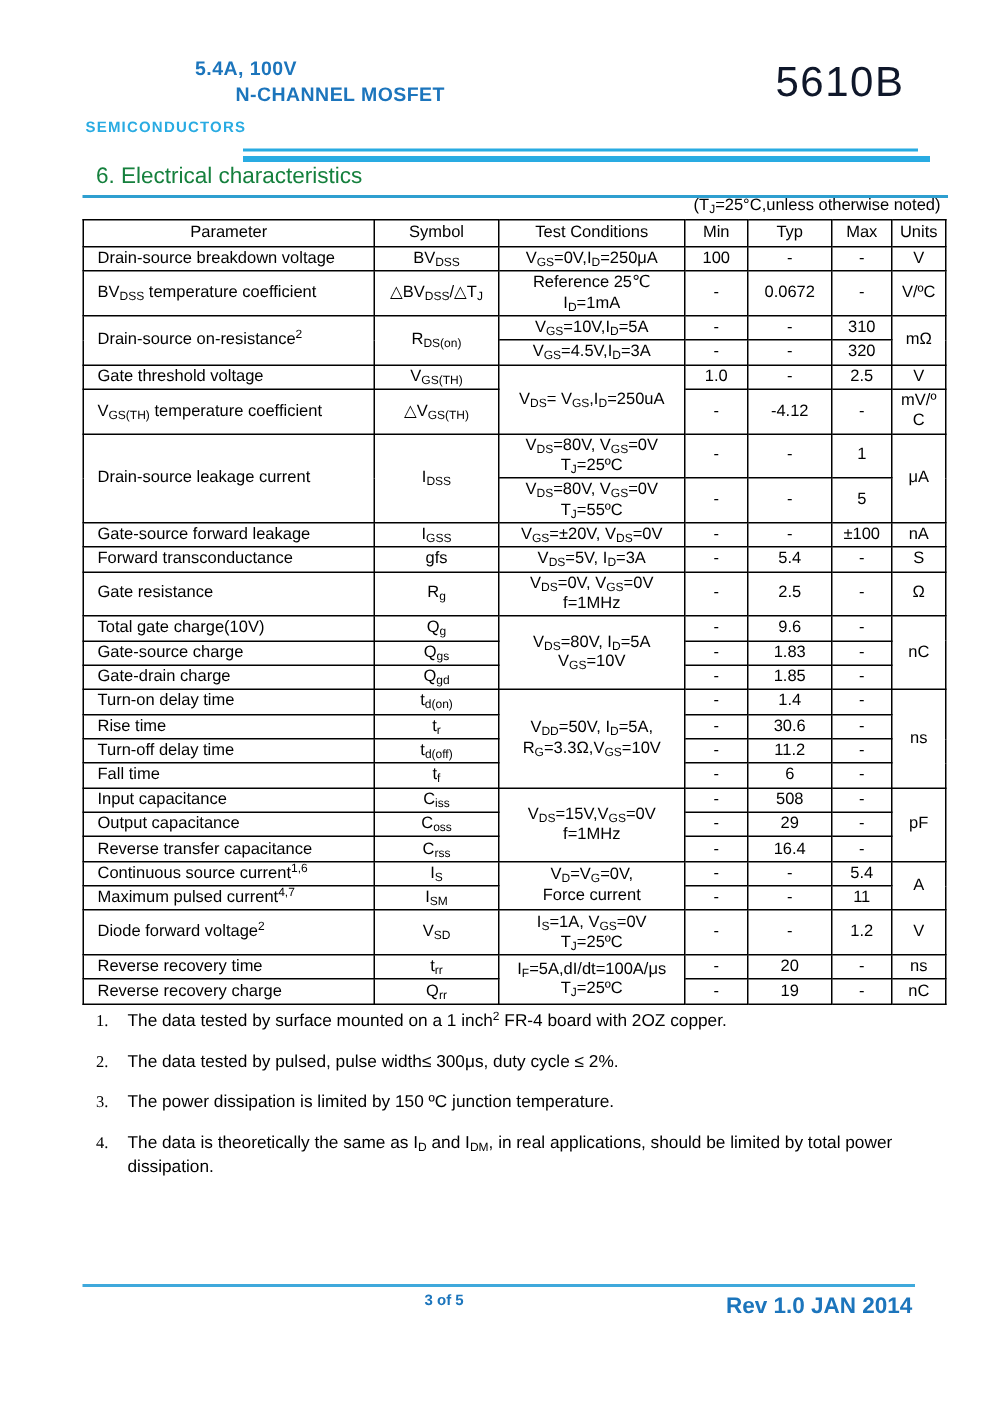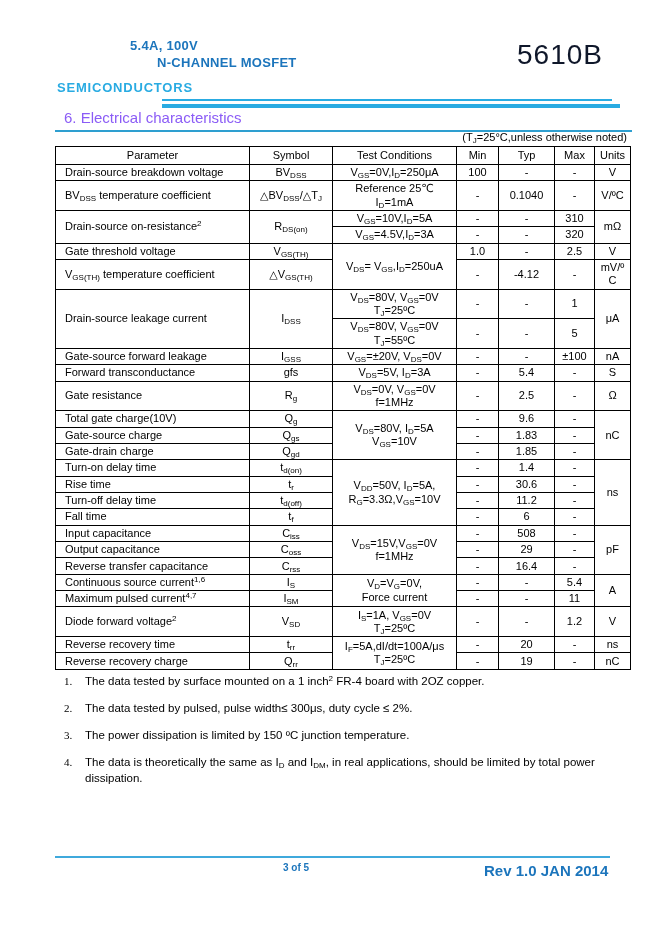--- a/index.html
+++ b/index.html
@@ -10,40 +10,40 @@
     font-family:"Liberation Sans","DejaVu Sans",sans-serif; color:#000;
   }
   
   .logo-kia {
     position:absolute; left:56px; top:33px;
     font-size:44px; font-weight:700; letter-spacing:-2px; line-height:1;
     color:#FFC20E;
   }
   .logo-sub {
     position:absolute; left:57px; top:80px;
-    font-size:13px; letter-spacing:0.8px; color:#29ABE2; font-weight:700;
+    font-size:10px; letter-spacing:0.8px; color:#29ABE2; font-weight:700;
   }
   .product-line1 {
     position:absolute; left:130px; top:38px;
     font-size:13px; font-weight:700; color:#1C75BC; letter-spacing:0.3px;
   }
   .product-line2 {
     position:absolute; left:130px; top:55px;
     font-size:13px; font-weight:700; color:#1C75BC; letter-spacing:0.3px;padding-left:27px;
   }
   .part-number {
     position:absolute; left:517px; top:39px;
     font-size:28px; color:#0f172a; letter-spacing:1px;
   }
   .rule-thin  { position:absolute; left:162px; top:99px;  width:450px; height:2px; background:#29ABE2; }
   .rule-thick { position:absolute; left:162px; top:104px; width:458px; height:4px; background:#29ABE2; }
   
   .section-title {
     position:absolute; left:64px; top:109px;
-    font-size:15px; color:#8b5cf6;
+    font-size:15px; color:#15803d;
   }
   .section-underline { position:absolute; left:55px; top:130px; width:577px; height:2px; background:#2E9FD0; }
   .cond-note {
     position:absolute; top:131px; right:35px;
     font-size:11px; color:#000;
   }
   
   .spec-table {
     position:absolute; left:55px; top:146px;
     width:566px; height:524px;
@@ -116,21 +116,21 @@
           <td class="c-mn">100</td>
           <td class="c-ty">-</td>
           <td class="c-mx">-</td>
           <td class="c-u">V</td>
         </tr>
         <tr>
           <td class="c-p">BV<sub>DSS</sub> temperature coefficient</td>
           <td class="c-s">△BV<sub>DSS</sub>/△T<sub>J</sub></td>
           <td class="c-c">Reference 25℃<br>I<sub>D</sub>=1mA</td>
           <td class="c-mn">-</td>
-          <td class="c-ty">0.1040</td>
+          <td class="c-ty">0.0672</td>
           <td class="c-mx">-</td>
           <td class="c-u">V/ºC</td>
         </tr>
         <tr>
           <td class="c-p" rowspan="2">Drain-source on-resistance<sup>2</sup></td>
           <td class="c-s" rowspan="2">R<sub>DS(on)</sub></td>
           <td class="c-c">V<sub>GS</sub>=10V,I<sub>D</sub>=5A</td>
           <td class="c-mn">-</td>
           <td class="c-ty">-</td>
           <td class="c-mx">310</td>

